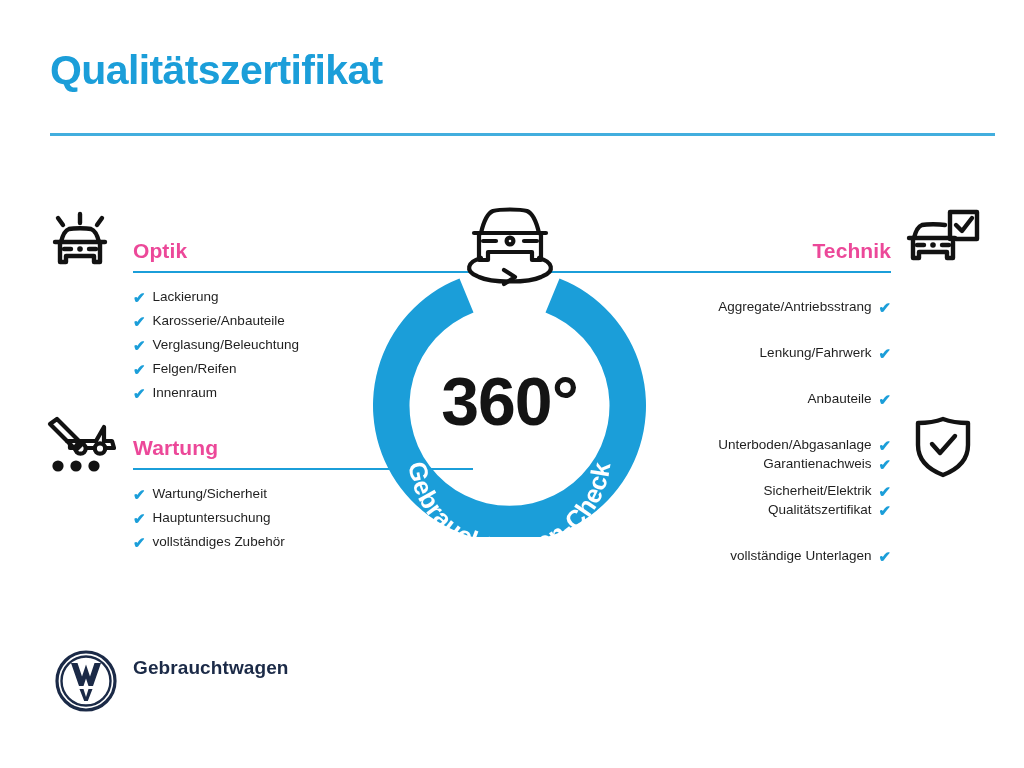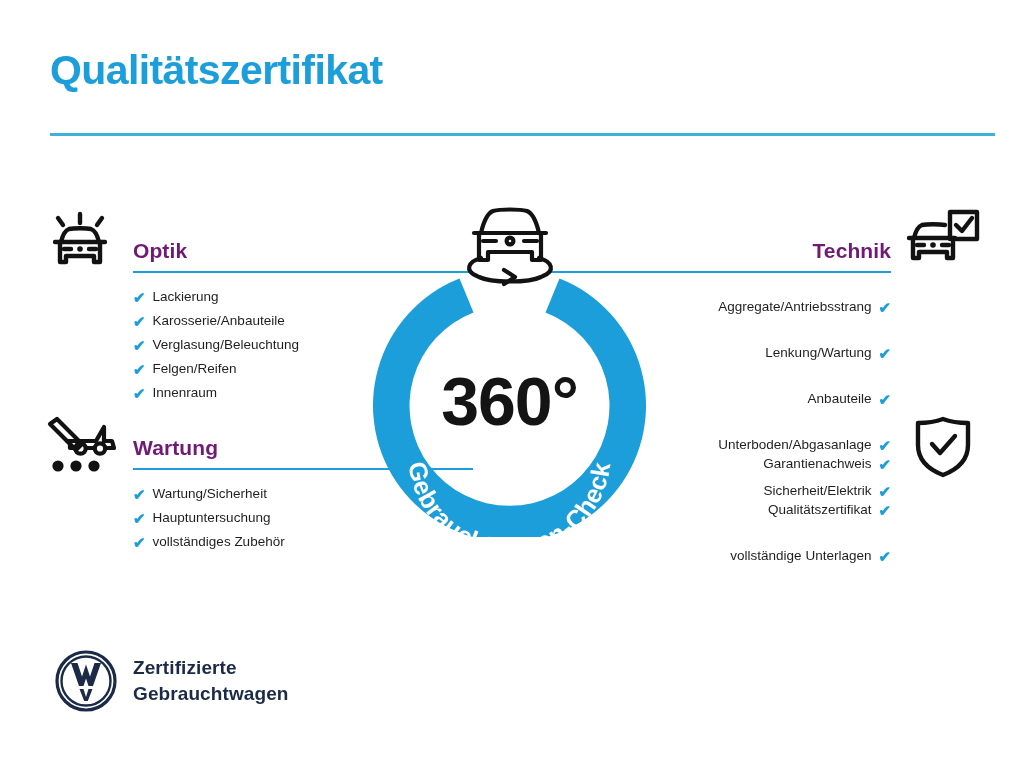--- a/index.html
+++ b/index.html
@@ -32,21 +32,21 @@
   .block.left  { width:340px; }
   .block.right { width:340px; }
 
   .block-head {
     position:relative;
     height:40px;
   }
   .block-title {
     position:absolute; bottom:10px;
     font-size:21px; font-weight:bold;
-    color:#701a75;
+    color:#ec4899;
     letter-spacing:0.1px;
     white-space:nowrap;
   }
   .left .block-title  { left:0; }
   .right .block-title { right:0; }
 
   .block-rule {
     position:absolute; left:0; right:0; bottom:0;
     height:2px; background:#1b9ed9;
   }
@@ -236,21 +236,21 @@
     <div class="block-head">
       <div class="block-title">Technik</div>
       <div class="block-rule"></div>
     </div>
     <div class="items">
       <div class="item">
         <span>Aggregate/Antriebsstrang</span>
         <span class="check">✔</span>
       </div>
       <div class="item">
-        <span>Lenkung/Wartung</span>
+        <span>Lenkung/Fahrwerk</span>
         <span class="check">✔</span>
       </div>
       <div class="item">
         <span>Anbauteile</span>
         <span class="check">✔</span>
       </div>
       <div class="item">
         <span>Unterboden/Abgasanlage</span>
         <span class="check">✔</span>
       </div>
@@ -315,17 +315,16 @@
   <div id="footer-logo">
     <svg width="62" height="62" viewBox="0 0 62 62">
       <circle cx="31" cy="31" r="29" fill="none" stroke="#1b2a47" stroke-width="3.2"></circle>
       <circle cx="31" cy="31" r="24.5" fill="none" stroke="#1b2a47" stroke-width="2.4"></circle>
       <path d="M16 13 L22.5 13 L27 26.5 L31 14.5 L35 26.5 L39.5 13 L46 13
                L38 36 L33.5 36 L31 28.5 L28.5 36 L24 36 Z
                M24.5 39 L28.5 39 L31 47 L33.5 39 L37.5 39 L32.8 51 L29.2 51 Z" fill="#1b2a47"></path>
     </svg>
   </div>
   <div class="vw-text">
-    <div>Zertifizierte</div>
     <div>Gebrauchtwagen</div>
   </div>
 
 </div>
 
 </body></html>

